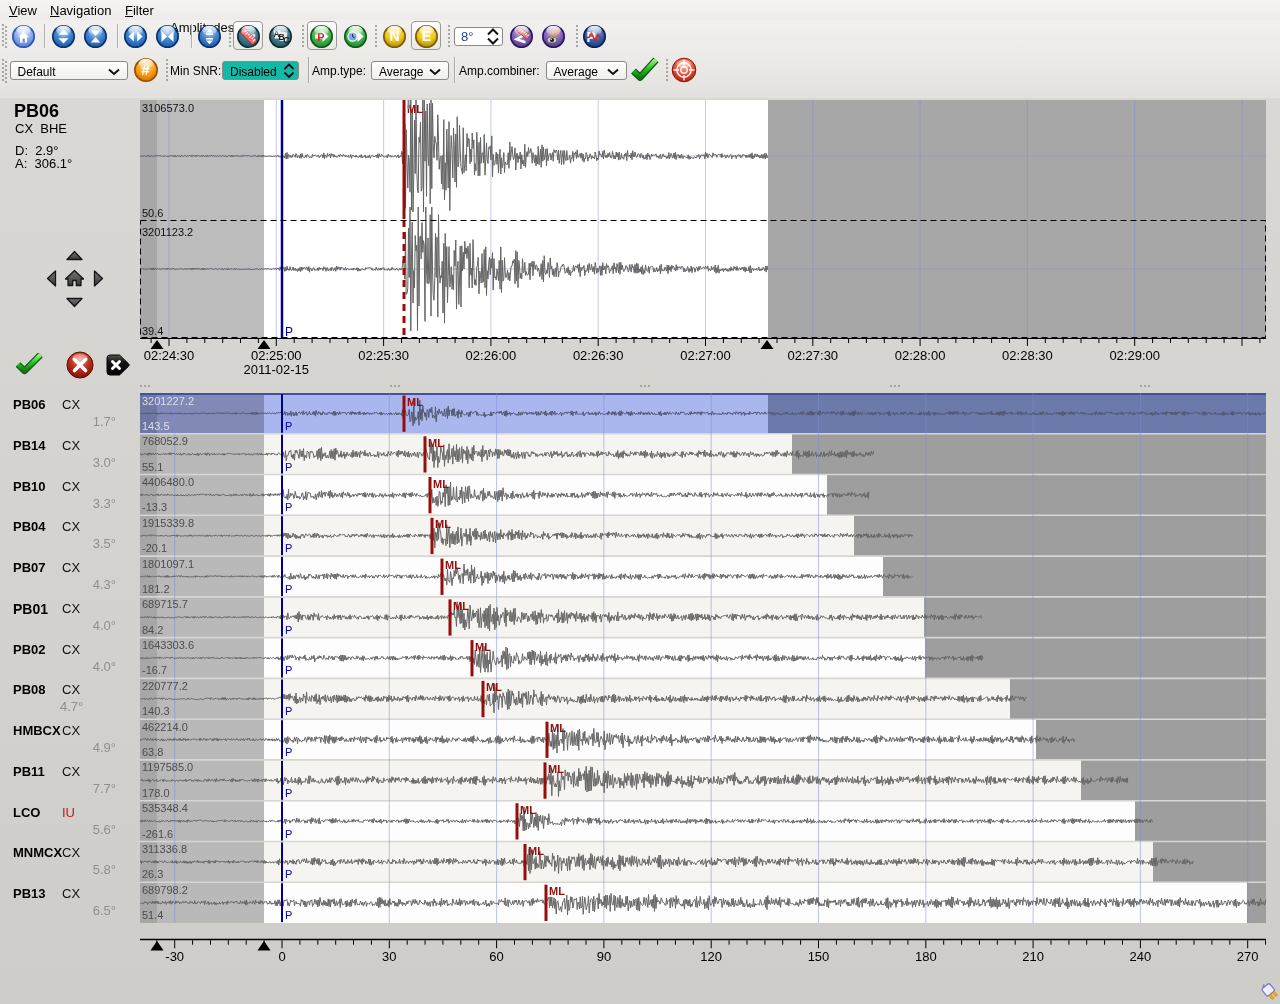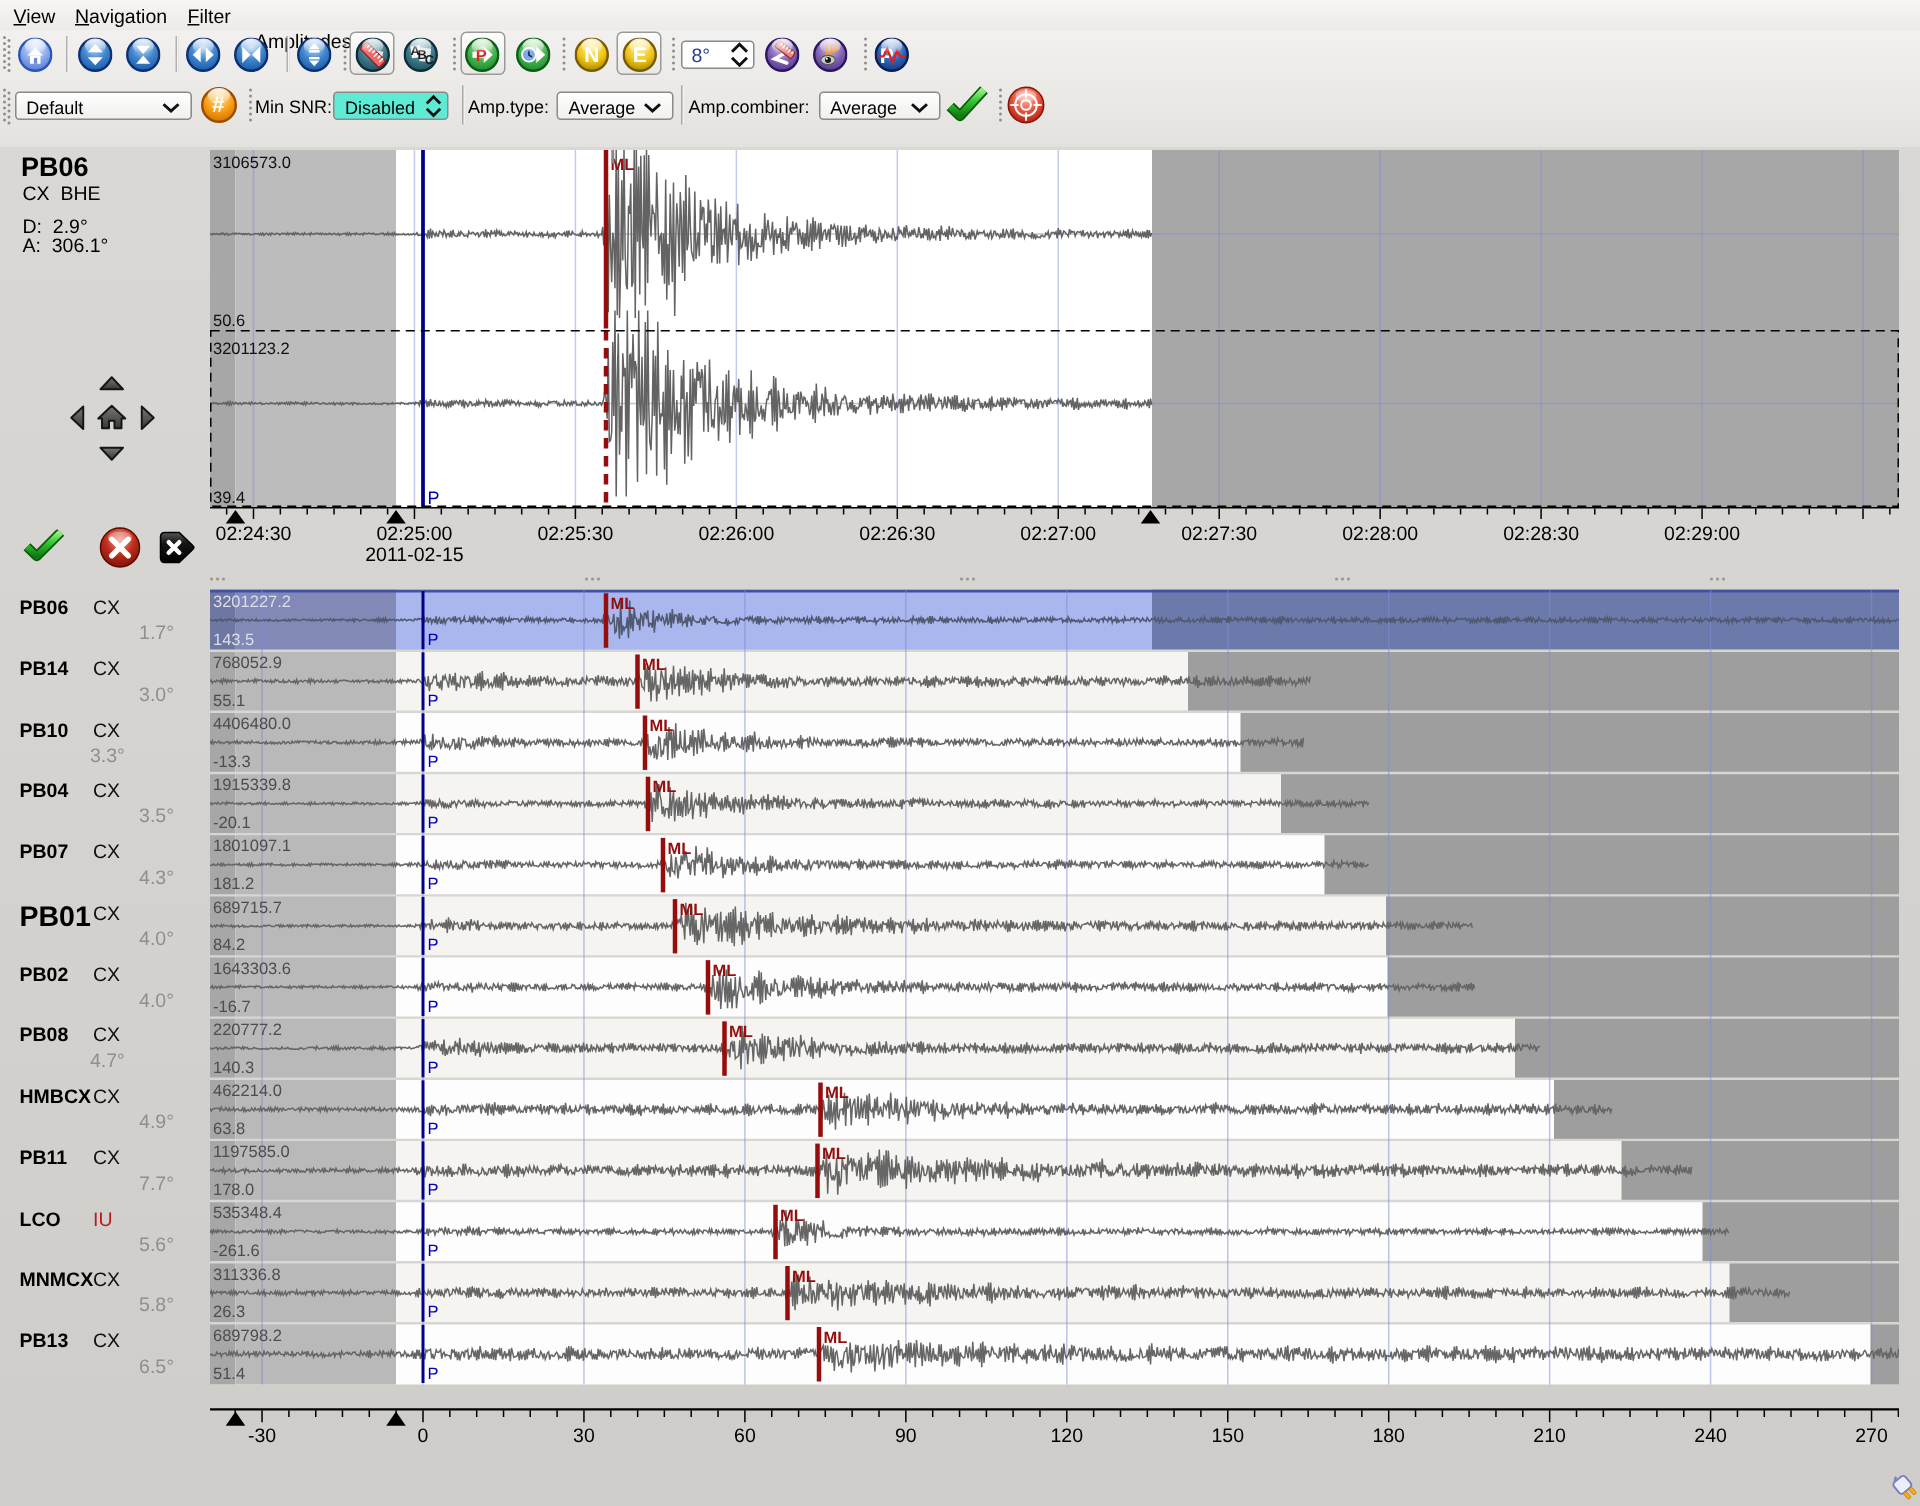--- a/index.html
+++ b/index.html
@@ -369,21 +369,21 @@
       <linearGradient id="hb1" x1="0" y1="0" x2="0" y2="1">
         <stop offset="0" stop-color="#fff" stop-opacity="0.95"></stop>
         <stop offset="1" stop-color="#fff" stop-opacity="0.05"></stop>
       </linearGradient>
     </defs>
     <circle cx="12.0" cy="12.0" r="11.2" fill="url(#gb1)" stroke="#9a4e00" stroke-width="1.6"></circle>
     <text x="11.5" y="16.8" font-size="15" font-weight="bold" fill="#fff" text-anchor="middle" font-family="Liberation Sans">#</text>
     <ellipse cx="12.0" cy="5.76" rx="7.44" ry="5.04" fill="url(#hb1)"></ellipse>
   </svg>
 <span style="position:absolute;left:170px;top:64px;font-size:12px;color:#000">Min SNR:</span>
-<div style="position:absolute;left:222px;top:61px;width:77px;height:19px;background:#5eead4;border:1px solid #8a8a88;border-radius:3px;box-sizing:border-box">
+<div style="position:absolute;left:222px;top:61px;width:77px;height:19px;background:#14b8a6;border:1px solid #8a8a88;border-radius:3px;box-sizing:border-box">
     <span style="position:absolute;left:7px;top:2.5px;font-size:12px;color:#000">Disabled</span>
     <svg width="12" height="16" style="position:absolute;right:3px;top:1px">
       <path d="M1.5 6 L6 1.5 L10.5 6" fill="none" stroke="#111" stroke-width="1.8"></path>
       <path d="M1.5 9.5 L6 14 L10.5 9.5" fill="none" stroke="#111" stroke-width="1.8"></path>
     </svg>
   </div>
 <div style="position:absolute;left:308px;top:57px;width:1px;height:26px;background:#aaa9a6;border-right:1px solid #f2f1ef"></div>
 <span style="position:absolute;left:312px;top:64px;font-size:12px;color:#000">Amp.type:</span>
 <div style="position:absolute;left:371.0px;top:61px;width:78px;height:19px;background:linear-gradient(#ffffff,#f0efed);border:1px solid #8a8a88;border-radius:3px;box-sizing:border-box">
     <span style="position:absolute;left:7px;top:2.5px;font-size:12px;color:#000">Average</span>
@@ -849,28 +849,28 @@
     <text x="1107.7" y="568.0" font-size="13" fill="#000" text-anchor="middle">270</text>
   </svg>
 <div style="position:absolute;left:13px;top:397px;font-size:13px;font-weight:bold;color:#000">PB06</div>
 <div style="position:absolute;left:62px;top:397px;font-size:13px;color:#111">CX</div>
 <div style="position:absolute;left:60px;top:414px;width:56px;text-align:right;font-size:13px;color:#8f8f8f">1.7°</div>
 <div style="position:absolute;left:13px;top:438px;font-size:13px;font-weight:bold;color:#000">PB14</div>
 <div style="position:absolute;left:62px;top:438px;font-size:13px;color:#111">CX</div>
 <div style="position:absolute;left:60px;top:455px;width:56px;text-align:right;font-size:13px;color:#8f8f8f">3.0°</div>
 <div style="position:absolute;left:13px;top:479px;font-size:13px;font-weight:bold;color:#000">PB10</div>
 <div style="position:absolute;left:62px;top:479px;font-size:13px;color:#111">CX</div>
-<div style="position:absolute;left:60px;top:496px;width:56px;font-size:13px;color:#8f8f8f">3.3°</div>
+<div style="position:absolute;left:60px;top:496px;width:56px;text-align:right;font-size:13px;color:#8f8f8f">3.3°</div>
 <div style="position:absolute;left:13px;top:519px;font-size:13px;font-weight:bold;color:#000">PB04</div>
 <div style="position:absolute;left:62px;top:519px;font-size:13px;color:#111">CX</div>
 <div style="position:absolute;left:60px;top:536px;width:56px;text-align:right;font-size:13px;color:#8f8f8f">3.5°</div>
 <div style="position:absolute;left:13px;top:560px;font-size:13px;font-weight:bold;color:#000">PB07</div>
 <div style="position:absolute;left:62px;top:560px;font-size:13px;color:#111">CX</div>
 <div style="position:absolute;left:60px;top:577px;width:56px;text-align:right;font-size:13px;color:#8f8f8f">4.3°</div>
-<div style="position:absolute;left:13px;top:601px;font-size:19px;font-weight:bold;color:#000">PB01</div>
+<div style="position:absolute;left:13px;top:601px;font-size:14px;font-weight:bold;color:#000">PB01</div>
 <div style="position:absolute;left:62px;top:601px;font-size:13px;color:#111">CX</div>
 <div style="position:absolute;left:60px;top:618px;width:56px;text-align:right;font-size:13px;color:#8f8f8f">4.0°</div>
 <div style="position:absolute;left:13px;top:642px;font-size:13px;font-weight:bold;color:#000">PB02</div>
 <div style="position:absolute;left:62px;top:642px;font-size:13px;color:#111">CX</div>
 <div style="position:absolute;left:60px;top:659px;width:56px;text-align:right;font-size:13px;color:#8f8f8f">4.0°</div>
 <div style="position:absolute;left:13px;top:682px;font-size:13px;font-weight:bold;color:#000">PB08</div>
 <div style="position:absolute;left:62px;top:682px;font-size:13px;color:#111">CX</div>
 <div style="position:absolute;left:60px;top:699px;width:56px;text-align:left;font-size:13px;color:#8f8f8f">4.7°</div>
 <div style="position:absolute;left:13px;top:723px;font-size:13px;font-weight:bold;color:#000">HMBCX</div>
 <div style="position:absolute;left:62px;top:723px;font-size:13px;color:#111">CX</div>

